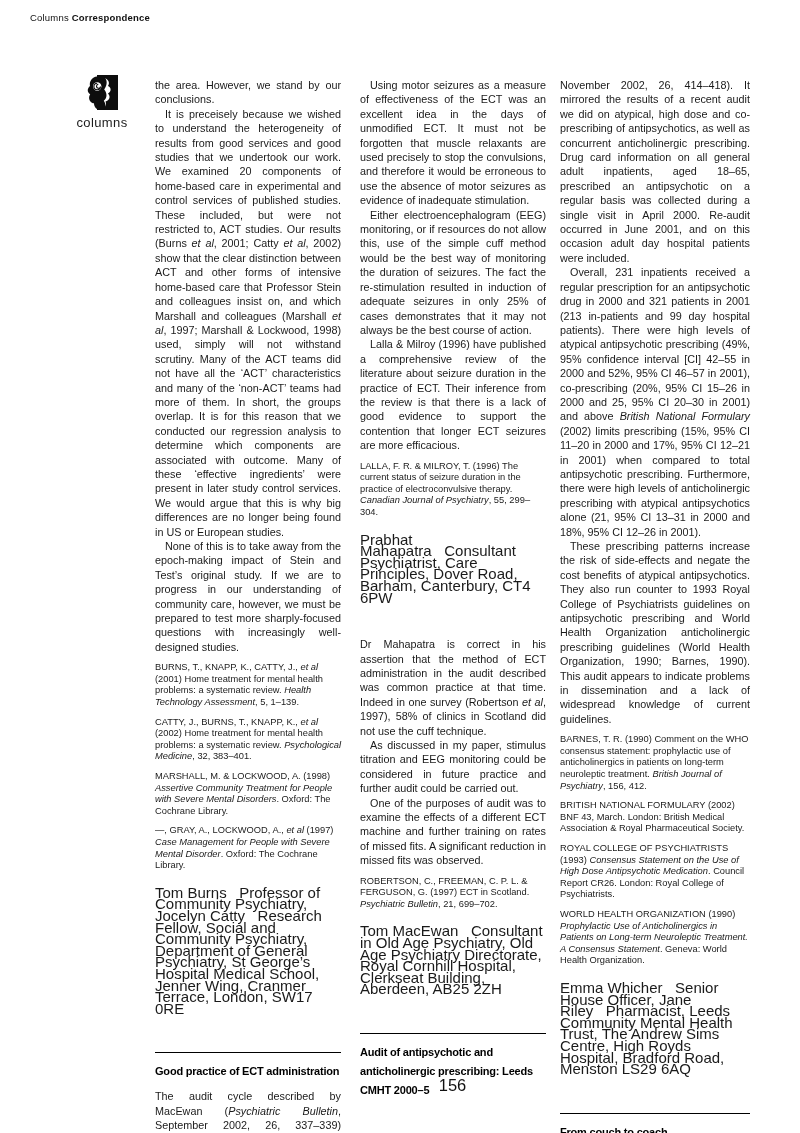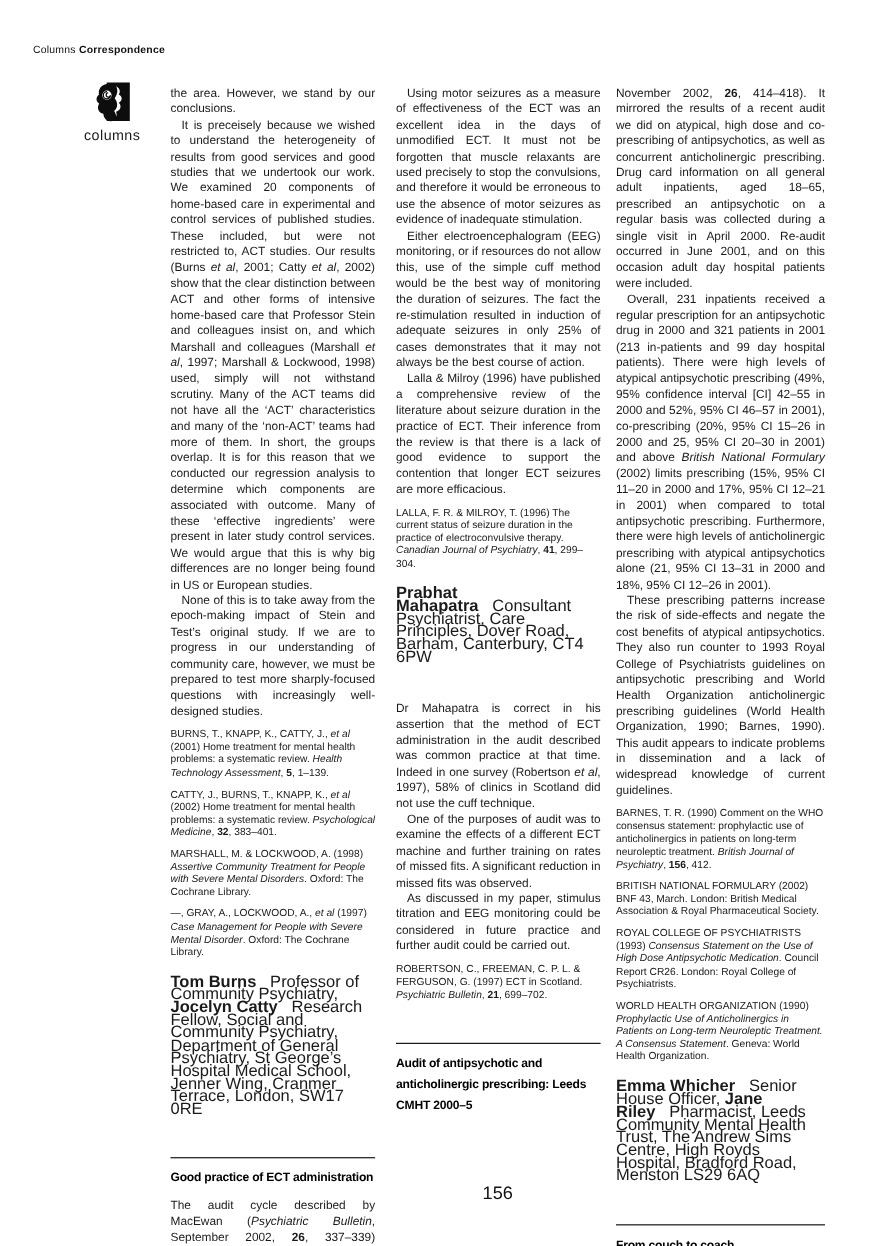--- a/index.html
+++ b/index.html
@@ -6,21 +6,21 @@
   .page{
     position:relative;
     width:800px;height:1133px;
     background:#ffffff;
     font-family:"Liberation Sans",sans-serif;
     color:#1a1a1a;
     overflow:hidden;
     margin:0 auto;
   }
   .masthead{
-    position:absolute;left:30px;top:40px;
+    position:absolute;left:30px;top:12px;
     font-size:9.5px;letter-spacing:.2px;color:#111;
   }
   .masthead .sec{font-weight:normal;}
   .masthead .ttl{font-weight:bold;}
   .logo-wrap{
     position:absolute;left:74px;top:74px;width:56px;
     text-align:center;
   }
   .logo-art{display:block;margin:0 auto;}
   .logo-caption{
@@ -55,21 +55,21 @@
   .heading{
     font-size:11px;font-weight:bold;line-height:19px;
     margin:9px 0 8px 0;color:#000;text-align:left;
     letter-spacing:-0.2px;
   }
   .page-number{
     position:absolute;top:1076px;left:155px;width:595px;
     text-align:center;font-size:16.5px;color:#111;
   }
   i{}
-  b{font-weight:bold;}
+  b{font-weight:normal;}
 </style>
 </head>
 <body>
 
 <div class="page">
 
   <div class="masthead">
     <span class="sec">Columns</span>
     <span> </span>
     <span class="ttl">Correspondence</span>
@@ -96,26 +96,27 @@
       <div class="ref">—, GRAY, A., LOCKWOOD, A., <i>et al</i> (1997) <i>Case Management for People with Severe Mental Disorder</i>. Oxford: The Cochrane Library.</div>
       <div class="sig"><b>Tom Burns</b>&nbsp;&nbsp;&nbsp;Professor of Community Psychiatry, <b>Jocelyn Catty</b>&nbsp;&nbsp;&nbsp;Research Fellow, Social and Community Psychiatry, Department of General Psychiatry, St George’s Hospital Medical School, Jenner Wing, Cranmer Terrace, London, SW17 0RE</div>
       <div class="heading-rule"></div>
       <h2 class="heading">Good practice of ECT administration</h2>
       <div class="para_first">The audit cycle described by MacEwan (<i>Psychiatric Bulletin</i>, September 2002, <b>26</b>, 337–339) demonstrates a common error in the practice of electroconvulsive therapy (ECT) administration.</div>
     </div>
   <div class="col col-2">
       <div class="para">Using motor seizures as a measure of effectiveness of the ECT was an excellent idea in the days of unmodified ECT. It must not be forgotten that muscle relaxants are used precisely to stop the convulsions, and therefore it would be erroneous to use the absence of motor seizures as evidence of inadequate stimulation.</div>
       <div class="para">Either electroencephalogram (EEG) monitoring, or if resources do not allow this, use of the simple cuff method would be the best way of monitoring the duration of seizures. The fact the re-stimulation resulted in induction of adequate seizures in only 25% of cases demonstrates that it may not always be the best course of action.</div>
       <div class="para">Lalla &amp; Milroy (1996) have published a comprehensive review of the literature about seizure duration in the practice of ECT. Their inference from the review is that there is a lack of good evidence to support the contention that longer ECT seizures are more efficacious.</div>
-      <div class="ref">LALLA, F. R. &amp; MILROY, T. (1996) The current status of seizure duration in the practice of electroconvulsive therapy. <i>Canadian Journal of Psychiatry</i>, <b>41</b>, 299–304.</div>
+      <div class="ref">LALLA, F. R. &amp; MILROY, T. (1996) The current status of seizure duration in the practice of electroconvulsive therapy. <i>Canadian Journal of Psychiatry</i>, <b>55</b>, 299–304.</div>
       <div class="sig"><b>Prabhat Mahapatra</b>&nbsp;&nbsp;&nbsp;Consultant Psychiatrist, Care Principles, Dover Road, Barham, Canterbury, CT4 6PW</div>
       <div class="para_new_letter">Dr Mahapatra is correct in his assertion that the method of ECT administration in the audit described was common practice at that time. Indeed in one survey (Robertson <i>et al</i>, 1997), 58% of clinics in Scotland did not use the cuff technique.</div>
+      <div class="para">As discussed in my paper, stimulus titration and EEG monitoring could be considered in future practice and further audit could be carried out.</div>
       <div class="para">One of the purposes of audit was to examine the effects of a different ECT machine and further training on rates of missed fits. A significant reduction in missed fits was observed.</div>
-      <div class="para">As discussed in my paper, stimulus titration and EEG monitoring could be considered in future practice and further audit could be carried out.</div>
       <div class="ref">ROBERTSON, C., FREEMAN, C. P. L. &amp; FERGUSON, G. (1997) ECT in Scotland. <i>Psychiatric Bulletin</i>, <b>21</b>, 699–702.</div>
+      <div class="sig"><b>Tom MacEwan</b>&nbsp;&nbsp;&nbsp;Consultant in Old Age Psychiatry, Old Age Psychiatry Directorate, Royal Cornhill Hospital, Clerkseat Building, Aberdeen, AB25 2ZH</div>
       <div class="heading-rule"></div>
       <h2 class="heading">Audit of antipsychotic and anticholinergic prescribing: Leeds CMHT 2000–5</h2>
     </div>
   <div class="col col-3">
       <div class="para_first">November 2002, <b>26</b>, 414–418). It mirrored the results of a recent audit we did on atypical, high dose and co-prescribing of antipsychotics, as well as concurrent anticholinergic prescribing. Drug card information on all general adult inpatients, aged 18–65, prescribed an antipsychotic on a regular basis was collected during a single visit in April 2000. Re-audit occurred in June 2001, and on this occasion adult day hospital patients were included.</div>
       <div class="para">Overall, 231 inpatients received a regular prescription for an antipsychotic drug in 2000 and 321 patients in 2001 (213 in-patients and 99 day hospital patients). There were high levels of atypical antipsychotic prescribing (49%, 95% confidence interval [CI] 42–55 in 2000 and 52%, 95% CI 46–57 in 2001), co-prescribing (20%, 95% CI 15–26 in 2000 and 25, 95% CI 20–30 in 2001) and above <i>British National Formulary</i> (2002) limits prescribing (15%, 95% CI 11–20 in 2000 and 17%, 95% CI 12–21 in 2001) when compared to total antipsychotic prescribing. Furthermore, there were high levels of anticholinergic prescribing with atypical antipsychotics alone (21, 95% CI 13–31 in 2000 and 18%, 95% CI 12–26 in 2001).</div>
       <div class="para">These prescribing patterns increase the risk of side-effects and negate the cost benefits of atypical antipsychotics. They also run counter to 1993 Royal College of Psychiatrists guidelines on antipsychotic prescribing and World Health Organization anticholinergic prescribing guidelines (World Health Organization, 1990; Barnes, 1990). This audit appears to indicate problems in dissemination and a lack of widespread knowledge of current guidelines.</div>
       <div class="ref">BARNES, T. R. (1990) Comment on the WHO consensus statement: prophylactic use of anticholinergics in patients on long-term neuroleptic treatment. <i>British Journal of Psychiatry</i>, <b>156</b>, 412.</div>
       <div class="ref">BRITISH NATIONAL FORMULARY (2002) BNF 43, March. London: British Medical Association &amp; Royal Pharmaceutical Society.</div>
       <div class="ref">ROYAL COLLEGE OF PSYCHIATRISTS (1993) <i>Consensus Statement on the Use of High Dose Antipsychotic Medication</i>. Council Report CR26. London: Royal College of Psychiatrists.</div>

